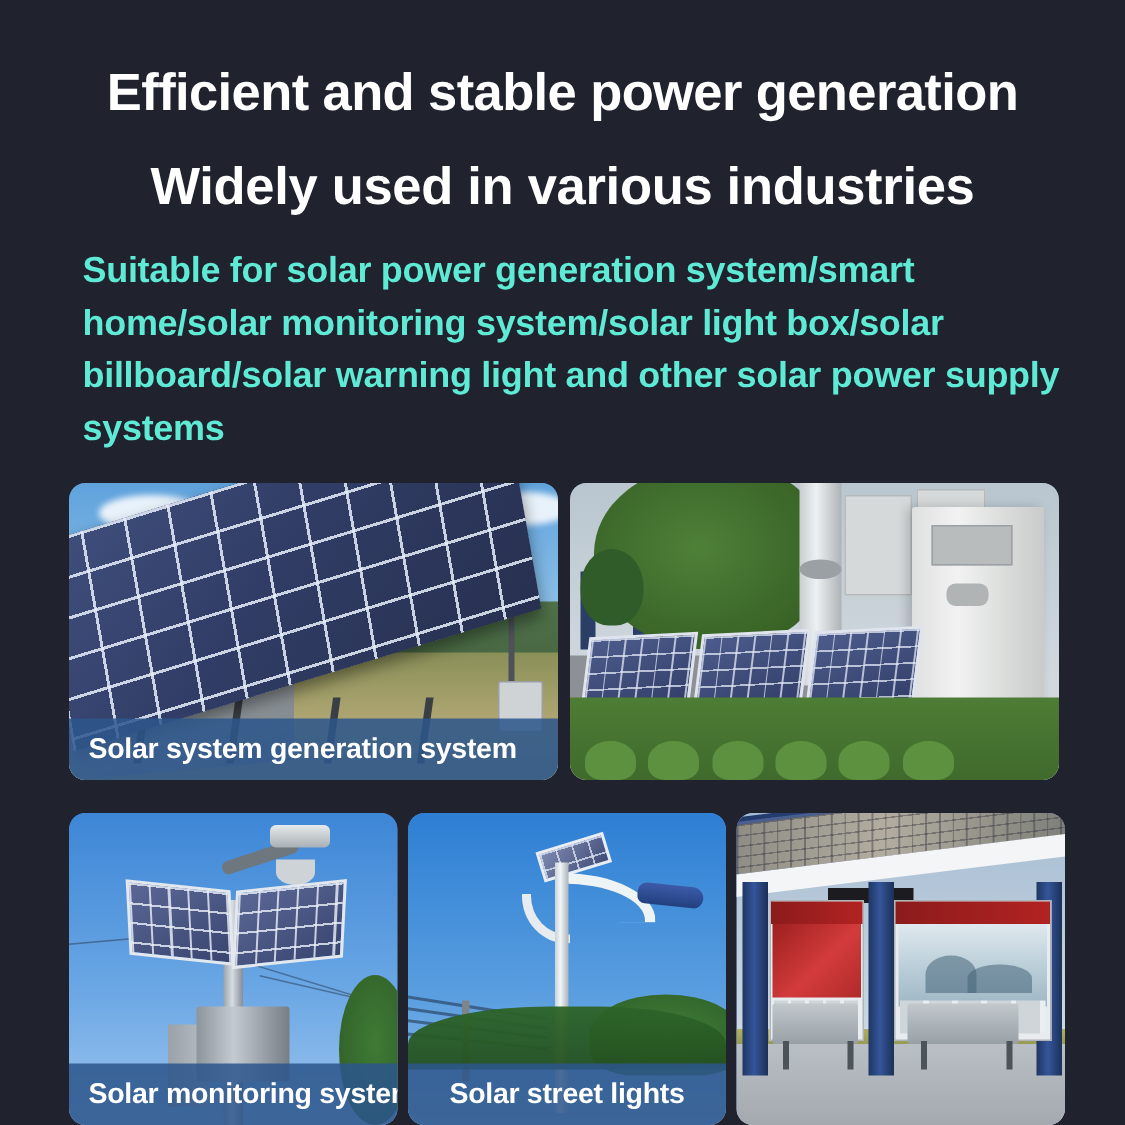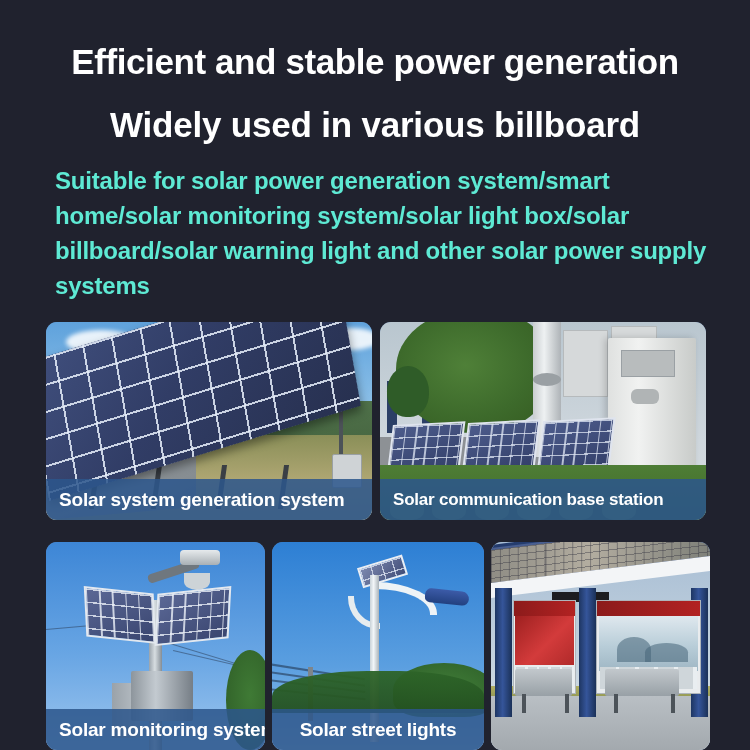--- a/index.html
+++ b/index.html
@@ -375,21 +375,21 @@
     position:absolute; top:24%; height:5%;
     background:#1c1c20;
   }
 </style>
 </head>
 <body>
 
 <div class="page">
 
   <div class="headline-1">Efficient and stable power generation</div>
-  <div class="headline-2">Widely used in various billboard</div>
+  <div class="headline-2">Widely used in various industries</div>
   <div class="subcopy">Suitable for solar power generation system/smart home/solar monitoring system/solar light box/solar billboard/solar warning light and other solar power supply systems</div>
 
   <div class="row row-top">
 
     <div class="card" style="left:0; width:326px;">
       <div class="scene" id="scene1">
         <div class="sky"></div>
         <div class="cloud" style="left:6%;  top:4%;  width:70px; height:24px;"></div>
         <div class="cloud" style="left:30%; top:2%;  width:96px; height:28px;"></div>
         <div class="cloud" style="left:62%; top:8%;  width:78px; height:20px;"></div>
@@ -436,21 +436,20 @@
             <div class="cellgrid"></div>
           </div>
         <div class="grassrow"></div>
         <div class="bush" style="left:3%;"></div>
         <div class="bush" style="left:16%;"></div>
         <div class="bush" style="left:29%;"></div>
         <div class="bush" style="left:42%;"></div>
         <div class="bush" style="left:55%;"></div>
         <div class="bush" style="left:68%;"></div>
       </div>
-      <div class="caption small">Solar communication base station</div>
     </div>
 
   </div>
 
   <div class="row row-bottom">
 
     <div class="card" style="left:0; width:219px;">
       <div class="scene" id="scene3">
         <div class="sky"></div>
         <div class="wire" style="left:0;   top:42%; width:52%; transform:rotate(-5deg);"></div>

